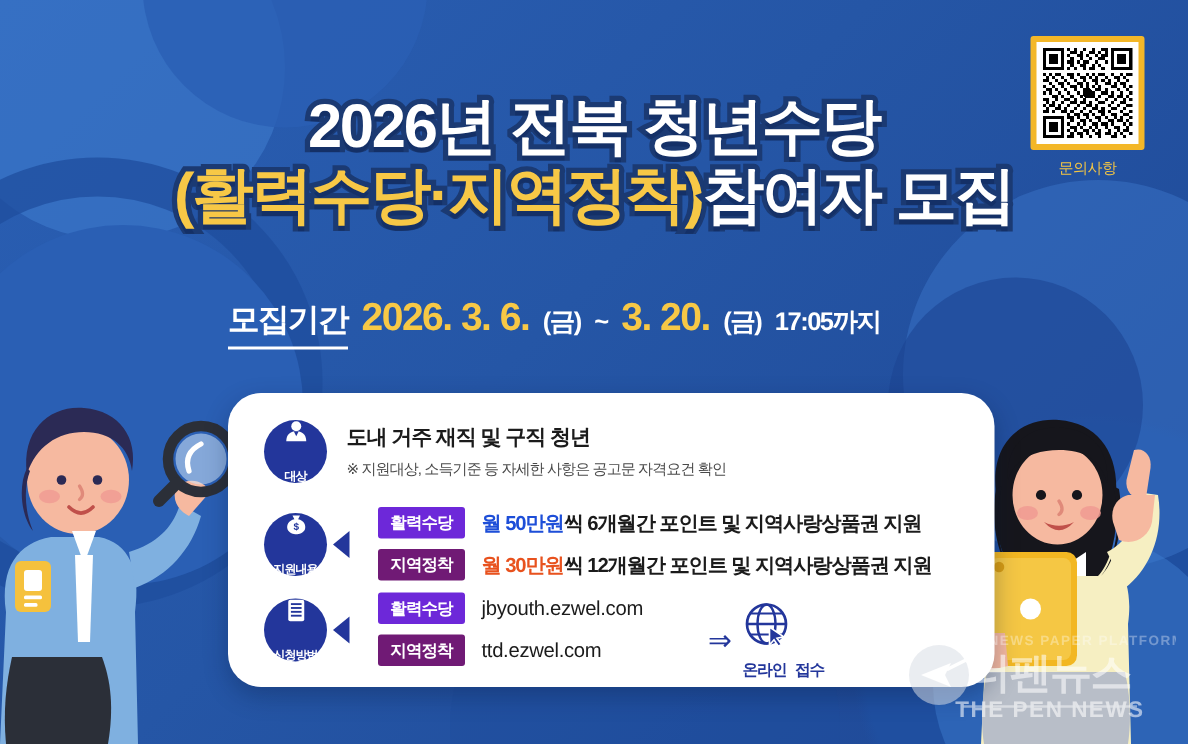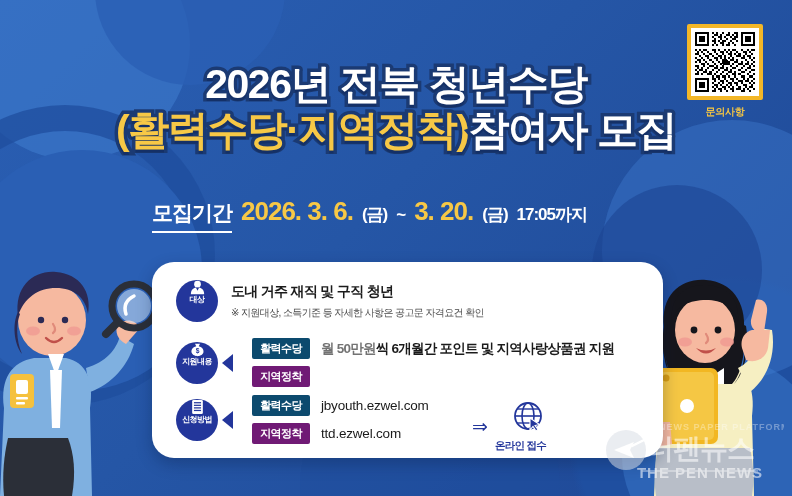--- a/index.html
+++ b/index.html
@@ -24,21 +24,21 @@
   .b7{right:-30px;bottom:-60px;width:200px;height:200px;background:#3f7ed0;opacity:.45;}
   .b8{left:300px;bottom:-120px;width:260px;height:260px;background:#1f4e9e;opacity:.4;}
   .ring{position:absolute;border-radius:50%;border:26px solid #1f4e9e;opacity:.75;}
   .r1{left:-85px;top:105px;width:300px;height:300px;}
 
   
   #qr-block{position:absolute;left:679px;top:24px;width:92px;text-align:center;}
   .qr-frame{width:76px;height:76px;margin:0 auto;border:4px solid #f3b728;background:#fff;
             padding:4px;border-radius:2px;}
   .qr-canvas{width:100%;height:100%;display:block;}
-  .qr-caption{margin-top:5px;font-size:10px;font-weight:bold;color:#f3c544;letter-spacing:-.3px;}
+  .qr-caption{margin-top:5px;font-size:10px;font-weight:normal;color:#f3c544;letter-spacing:-.3px;}
 
   
   #headline{position:absolute;left:0;right:0;top:62px;text-align:center;}
   .hl-line{font-size:41px;font-weight:bold;letter-spacing:-1.5px;line-height:1.12;white-space:nowrap;}
   .hl-line span{
     -webkit-text-stroke:7px #1b3a73;paint-order:stroke fill;
     text-shadow:0 3px 0 rgba(10,32,80,.35);
   }
   .hl-white{color:#ffffff;}
   .hl-gold{color:#f7c846;}
@@ -49,52 +49,52 @@
   .pd-label{font-size:21px;font-weight:bold;color:#ffffff;border-bottom:2.5px solid #ffffff;
             padding-bottom:4px;letter-spacing:-1px;}
   .pd-big{font-size:26px;font-weight:bold;color:#f7c846;letter-spacing:-1px;}
   .pd-sm{font-size:17px;font-weight:bold;color:#ffffff;letter-spacing:-1px;}
 
   
   #info-card{position:absolute;left:152px;top:262px;width:511px;height:196px;
     background:#ffffff;border-radius:22px;box-shadow:0 6px 16px rgba(6,22,60,.3);}
   .card-row{position:absolute;display:flex;align-items:center;}
   .icon-circle{width:42px;height:42px;border-radius:50%;background:#23369b;
-    color:#fff;display:flex;flex-direction:column;align-items:center;justify-content:flex-start;
+    color:#fff;display:flex;flex-direction:column;align-items:center;justify-content:space-between;
     flex:none;position:relative;}
   .icon-glyph{line-height:1;margin-bottom:1px;}
   .icon-label{font-size:8px;font-weight:bold;letter-spacing:-.6px;line-height:1;}
   .tri{position:absolute;left:46px;top:50%;transform:translateY(-50%);
        width:0;height:0;border-top:9px solid transparent;border-bottom:9px solid transparent;
        border-right:11px solid #23369b;}
 
   
   #row-target{left:24px;top:18px;}
   .r1-texts{margin-left:13px;}
   .r1-title{font-size:14px;font-weight:bold;color:#1b1b1b;letter-spacing:-.7px;}
   .r1-note{font-size:10px;color:#4a4a4a;margin-top:5px;letter-spacing:-.6px;}
 
   
   #row-support{left:24px;top:76px;}
   #row-apply{left:24px;top:133px;}
   .pair-wrap{margin-left:34px;display:flex;flex-direction:column;gap:7px;}
   .pair{display:flex;align-items:center;gap:11px;white-space:nowrap;}
   .badge{font-size:11px;font-weight:bold;color:#fff;padding:3px 7px;border-radius:2px;
          letter-spacing:-.6px;min-width:58px;text-align:center;}
-  .badge-green{background:#0c4a6e;}
+  .badge-green{background:#6d28d9;}
   .badge-orange{background:#701a75;}
   .pair-text{font-size:13.5px;font-weight:bold;color:#1b1b1b;letter-spacing:-.75px;}
-  .amt-green{color:#737373;}
+  .amt-green{color:#1d4ed8;}
   .amt-orange{color:#e8521e;}
   .url-text{font-size:13.5px;color:#1b1b1b;letter-spacing:-.2px;font-weight:normal;}
 
   
   #online-block{position:absolute;left:320px;top:138px;display:flex;align-items:center;gap:7px;}
   .arrow-dbl{font-size:19px;color:#23369b;line-height:1;}
-  .globe-wrap{text-align:right;}
+  .globe-wrap{text-align:left;font-family:Liberation Mono, monospace;}
   .globe-caption{font-size:10.5px;font-weight:bold;color:#23369b;margin-top:1px;letter-spacing:-.7px;}
 
   
   .char{position:absolute;}
   #char-left{left:-6px;top:258px;width:170px;height:238px;}
   #char-right{left:628px;top:272px;width:160px;height:224px;}
 
   
   #watermark{position:absolute;right:8px;bottom:8px;width:180px;height:72px;opacity:.62;}
 </style>
@@ -262,20 +262,21 @@
         <span class="icon-label">지원내용</span>
       </div>
       <div class="tri"></div>
       <div class="pair-wrap">
         <div class="pair">
           <span class="badge badge-green">활력수당</span>
           <span class="pair-text"><span class="amt-green">월 50만원</span><span>씩 6개월간 포인트 및 지역사랑상품권 지원</span></span>
         </div>
         <div class="pair">
           <span class="badge badge-orange">지역정착</span>
+          <span class="pair-text"><span class="amt-orange">월 30만원</span><span>씩 12개월간 포인트 및 지역사랑상품권 지원</span></span>
         </div>
       </div>
     </div>
 
     <div class="card-row" id="row-apply">
       <div class="icon-circle">
         <svg class="icon-glyph" width="15" height="16" viewBox="0 0 16 18">
           <rect x="2" y="1" width="12" height="16" rx="1.5" fill="#fff"></rect>
           <g fill="#23369b">
             <rect x="4" y="3.5" width="8" height="1.4"></rect>

